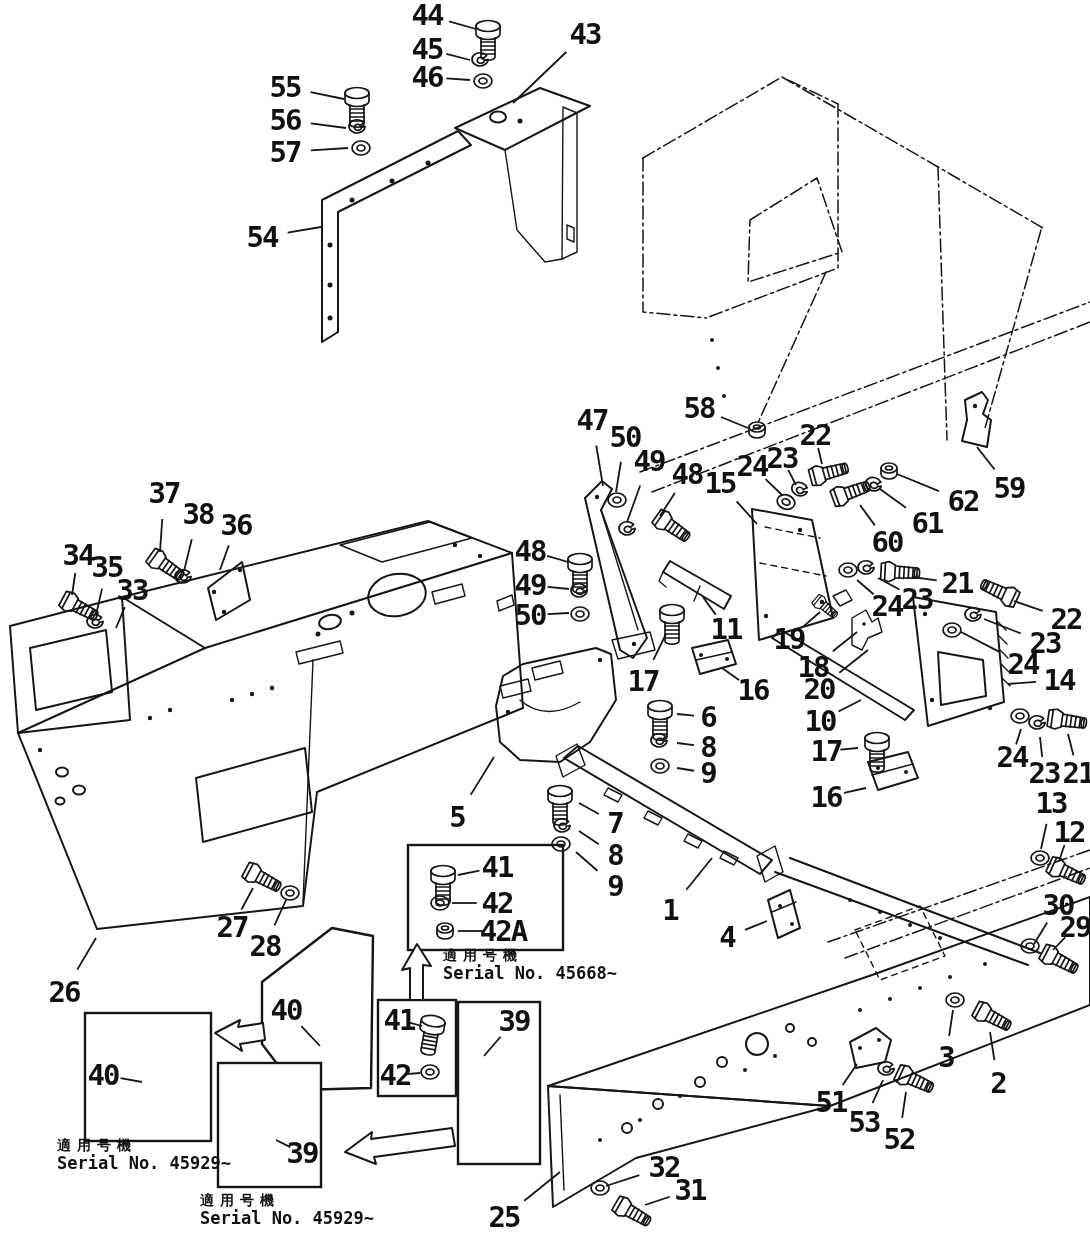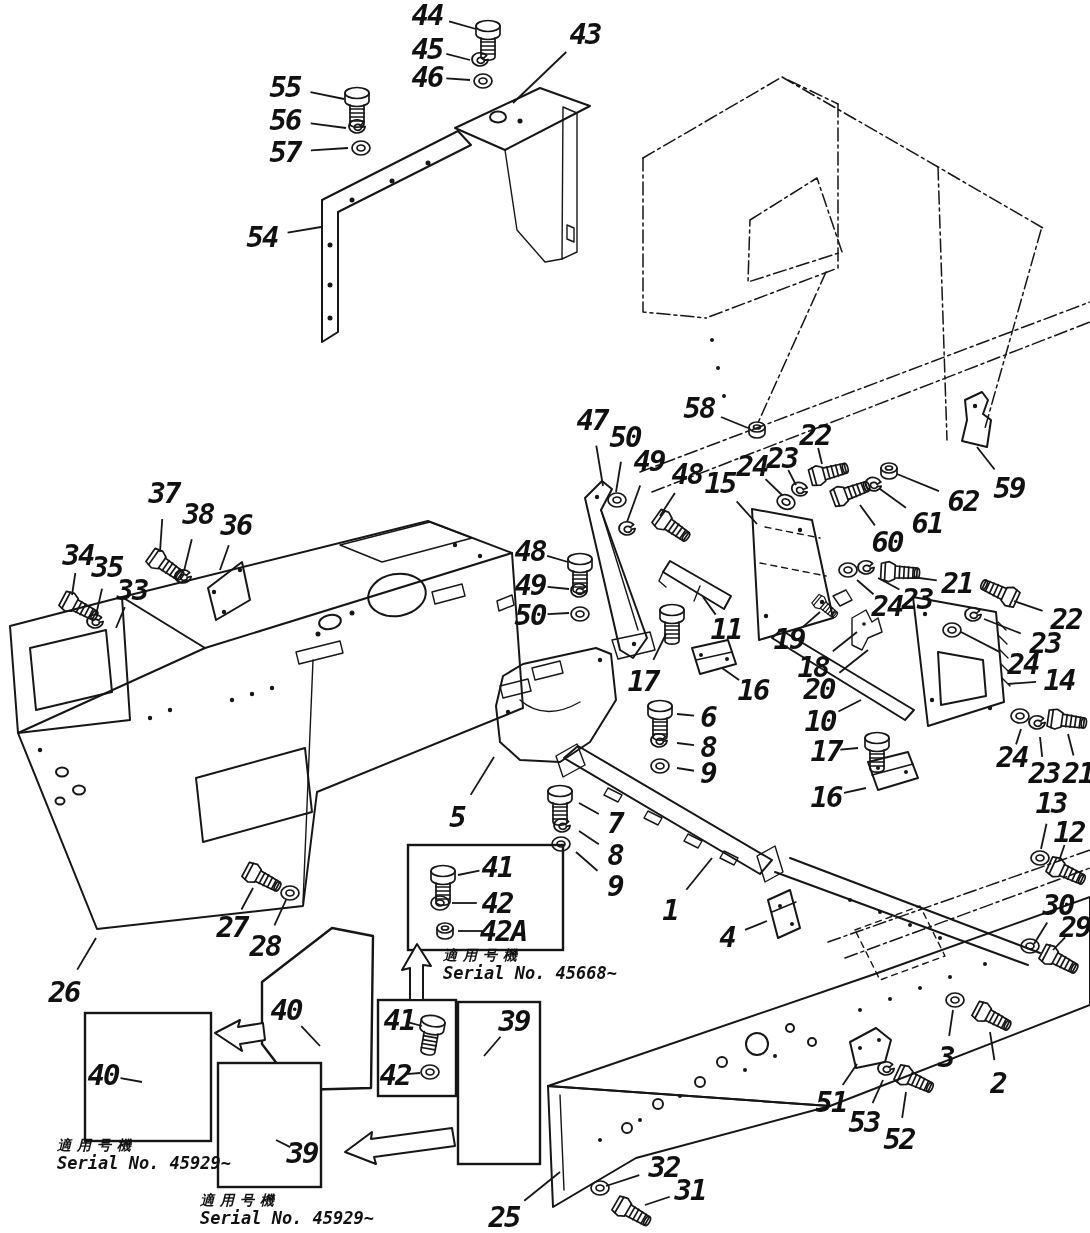--- a/index.html
+++ b/index.html
@@ -1,17 +1,17 @@
 <!DOCTYPE html>
 <html><head>
 <meta charset="utf-8">
 <style>
   html,body{margin:0;padding:0;background:#e8e8e8;}
   .page{width:1090px;height:1233px;background:#ffffff;position:relative;
-        font-family:"DejaVu Sans Mono", monospace;border-right:1px solid #b9b9b9;border-bottom:1px solid #b9b9b9;font-style:italic;}
+        font-family:"DejaVu Sans Mono", monospace;border-right:1px solid #b9b9b9;border-bottom:1px solid #b9b9b9;}
   svg{display:block}
   
   .art path,.art polyline,.art line,.art ellipse,.art circle,.art polygon{
       stroke:#161616;fill:none;stroke-width:2;stroke-linejoin:round;stroke-linecap:round;}
   .art .thin{stroke-width:1.4}
   .art .phantom{stroke-dasharray:13 4 3 4;stroke-width:1.5}
   .art .dash{stroke-dasharray:6 5;stroke-width:1.4}
   .art .dot{fill:#161616;stroke:none}
   .art .wbox{fill:#ffffff;stroke:#161616;stroke-width:2.4}
   .art .warrow{fill:#ffffff;stroke:#161616;stroke-width:2}

